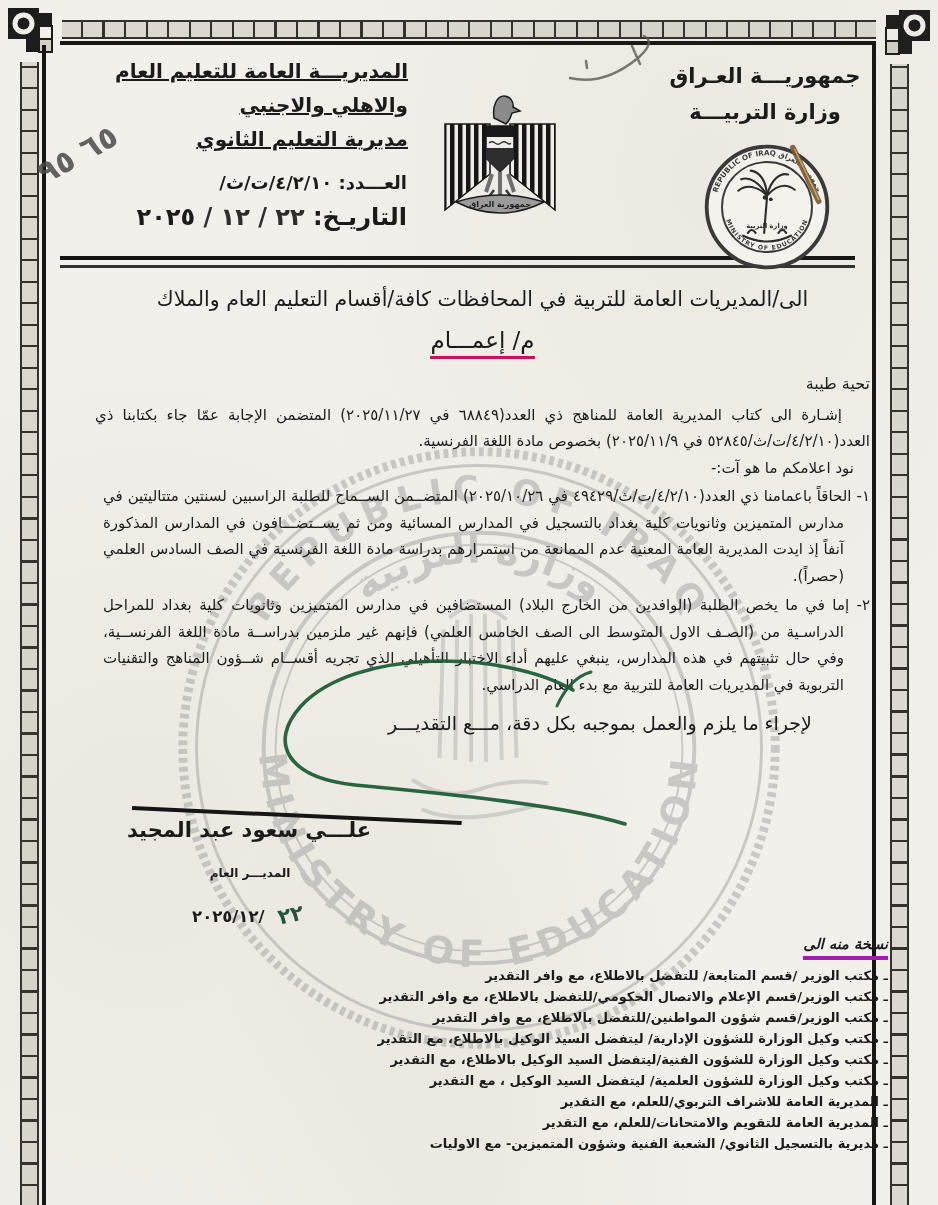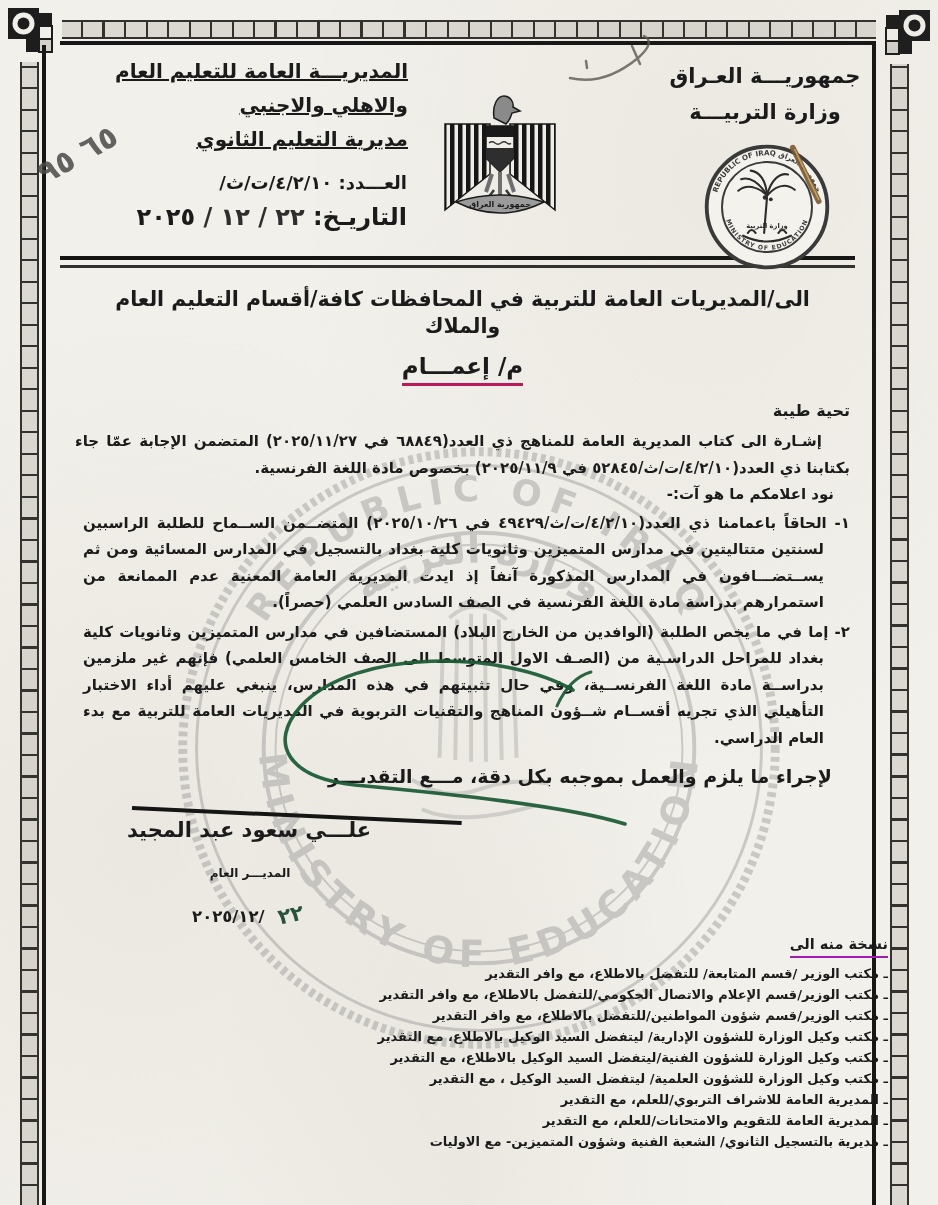--- a/index.html
+++ b/index.html
@@ -27,41 +27,41 @@
   .hdr-right{left:648px;top:58px;width:234px;text-align:center;font-weight:bold;font-size:21px;line-height:36px;}
   .hdr-left{left:86px;top:54px;width:322px;text-align:right;font-weight:bold;font-size:20px;line-height:34px;text-decoration:underline;}
   .num-line{left:95px;top:172px;width:312px;font-weight:bold;font-size:18px;text-align:right;}
   .date-line{left:95px;top:203px;width:312px;font-weight:bold;font-size:24px;text-align:right;}
   .hand{font-weight:bold;color:#2e2e2e;letter-spacing:1px;}
   .hand-num{left:34px;top:136px;font-size:31px;font-weight:bold;color:#4a4a4a;
     transform:rotate(-29deg);letter-spacing:7px;opacity:.85;}
   .divider{left:60px;top:256px;width:795px;height:5px;
     border-top:4px solid #141414;border-bottom:3px solid #30302e;}
   
-  .content{left:75px;top:286px;width:775px;font-size:15px;font-weight:bold;line-height:26.5px;}
+  .content{left:95px;top:286px;width:775px;font-size:15px;font-weight:normal;line-height:26.5px;}
   .addressee{text-align:center;font-size:20.5px;margin-bottom:14px;}
   .subject-wrap{text-align:center;margin-bottom:12px;}
   .subject{display:inline-block;font-size:23px;border-bottom:3px solid #be185d;padding-bottom:3px;}
   .greeting{font-size:16px;margin-bottom:4px;}
   .p1{text-align:justify;text-indent:28px;margin:0;}
   .p2{padding-right:16px;margin:0 0 2px 0;}
   .item{text-align:justify;padding-right:26px;text-indent:-26px;margin:0 0 3px 8px;}
   .closing{font-size:19px;text-align:center;padding-left:235px;margin-top:12px;white-space:nowrap;}
   
   .sig-rule{left:132px;top:806px;width:330px;height:3.5px;background:#151515;
     transform:rotate(2.6deg);transform-origin:left center;}
   .sig-name{left:92px;top:818px;width:314px;text-align:center;font-weight:bold;font-size:21px;}
   .sig-title{left:148px;top:866px;width:204px;text-align:center;font-weight:bold;font-size:12px;}
   .sig-date{left:128px;top:903px;width:240px;text-align:center;font-weight:bold;font-size:16.5px;direction:rtl;}
   .sig-date .hand-day{display:inline-block;color:#27523b;font-size:21px;
     transform:rotate(-12deg);margin-left:8px;letter-spacing:2px;}
   .sig-date .printed{direction:ltr;unicode-bidi:bidi-override;}
   
   .cc{right:50px;top:934px;width:610px;text-align:right;font-weight:bold;font-size:13px;line-height:21px;}
-  .cc-header{display:inline-block;font-size:14.5px;border-bottom:2px solid #a21caf;padding-bottom:1px;margin-bottom:5px;}
+  .cc-header{display:inline-block;font-size:14.5px;border-bottom:4px solid #a21caf;padding-bottom:1px;margin-bottom:5px;font-style:italic;}
   
   .stamp{left:163px;top:432px;width:632px;height:632px;opacity:.40;}
   .seal{left:700px;top:140px;width:134px;height:134px;}
   .eagle{left:442px;top:94px;width:116px;height:134px;}
   .swoosh{left:105px;top:648px;width:560px;height:215px;}
   .top-scribble{left:552px;top:6px;width:140px;height:90px;opacity:.8;}
   .z-under{z-index:1;} .z-text{z-index:2;} .z-over{z-index:3;}
 </style>
 </head>
 <body>

